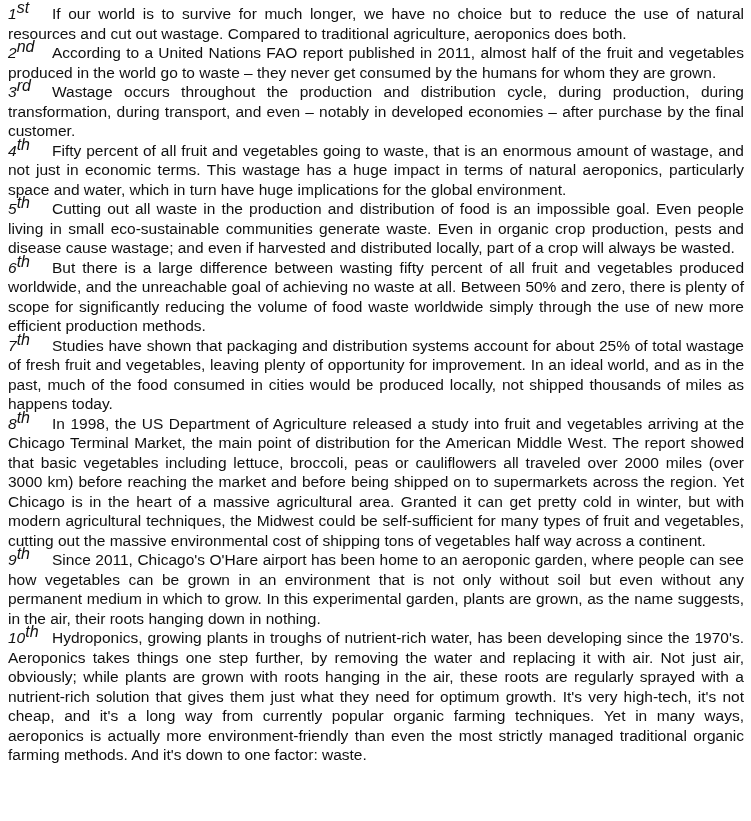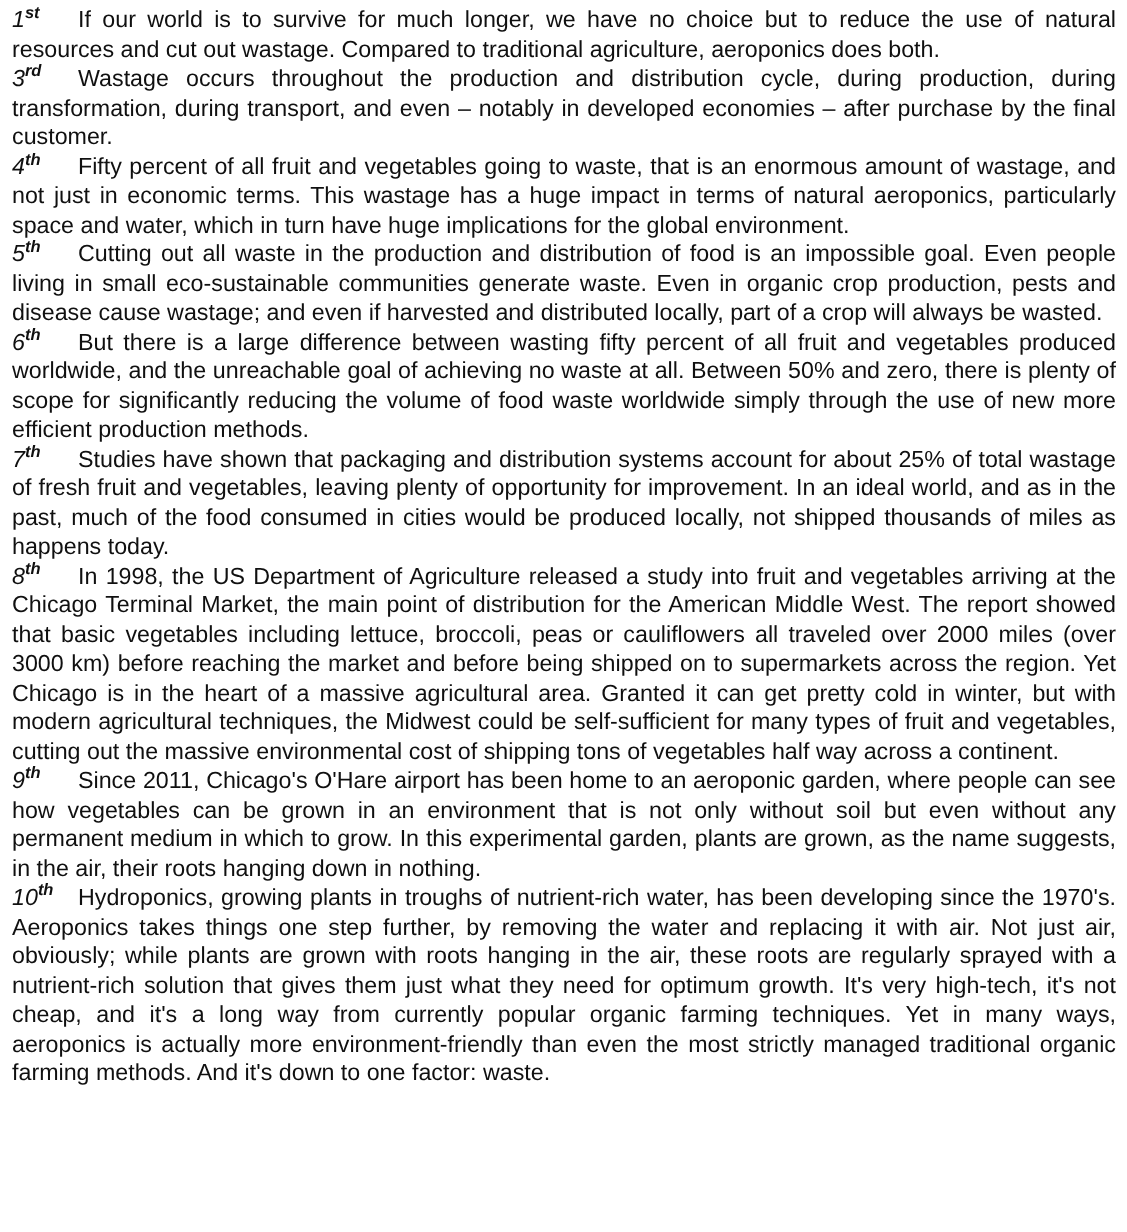--- a/index.html
+++ b/index.html
@@ -22,35 +22,35 @@
     margin: 0;
     text-align: justify;
   }
   .marker {
     display: inline-block;
     width: 44px;
     font-style: italic;
     vertical-align: baseline;
   }
   .marker sup {
-    font-size: 11px;
+    font-size: 16px;
     line-height: 0;
-    font-weight: bold;
   }
   .ptext {
     
   }
 </style>
 </head>
 <body>
 
 <div class="page">
 
   <p class="para"><span class="marker"><span>1</span><sup>st</sup></span><span class="ptext">If our world is to survive for much longer, we have no choice but to reduce the use of natural resources and cut out wastage. Compared to traditional agriculture, aeroponics does both.</span></p>
 
+  <p class="para"><span class="marker"><span>2</span><sup>nd</sup></span><span class="ptext">According to a United Nations FAO report published in 2011, almost half of the fruit and vegetables produced in the world go to waste – they never get consumed by the humans for whom they are grown.</span></p>
 
   <p class="para"><span class="marker"><span>3</span><sup>rd</sup></span><span class="ptext">Wastage occurs throughout the production and distribution cycle, during production, during transformation, during transport, and even – notably in developed economies – after purchase by the final customer.</span></p>
 
   <p class="para"><span class="marker"><span>4</span><sup>th</sup></span><span class="ptext">Fifty percent of all fruit and vegetables going to waste, that is an enormous amount of wastage, and not just in economic terms. This wastage has a huge impact in terms of natural aeroponics, particularly space and water, which in turn have huge implications for the global environment.</span></p>
 
   <p class="para"><span class="marker"><span>5</span><sup>th</sup></span><span class="ptext">Cutting out all waste in the production and distribution of food is an impossible goal. Even people living in small eco-sustainable communities generate waste. Even in organic crop production, pests and disease cause wastage; and even if harvested and distributed locally, part of a crop will always be wasted.</span></p>
 
   <p class="para"><span class="marker"><span>6</span><sup>th</sup></span><span class="ptext">But there is a large difference between wasting fifty percent of all fruit and vegetables produced worldwide, and the unreachable goal of achieving no waste at all. Between 50% and zero, there is plenty of scope for significantly reducing the volume of food waste worldwide simply through the use of new more efficient production methods.</span></p>
 
   <p class="para"><span class="marker"><span>7</span><sup>th</sup></span><span class="ptext">Studies have shown that packaging and distribution systems account for about 25% of total wastage of fresh fruit and vegetables, leaving plenty of opportunity for improvement. In an ideal world, and as in the past, much of the food consumed in cities would be produced locally, not shipped thousands of miles as happens today.</span></p>

